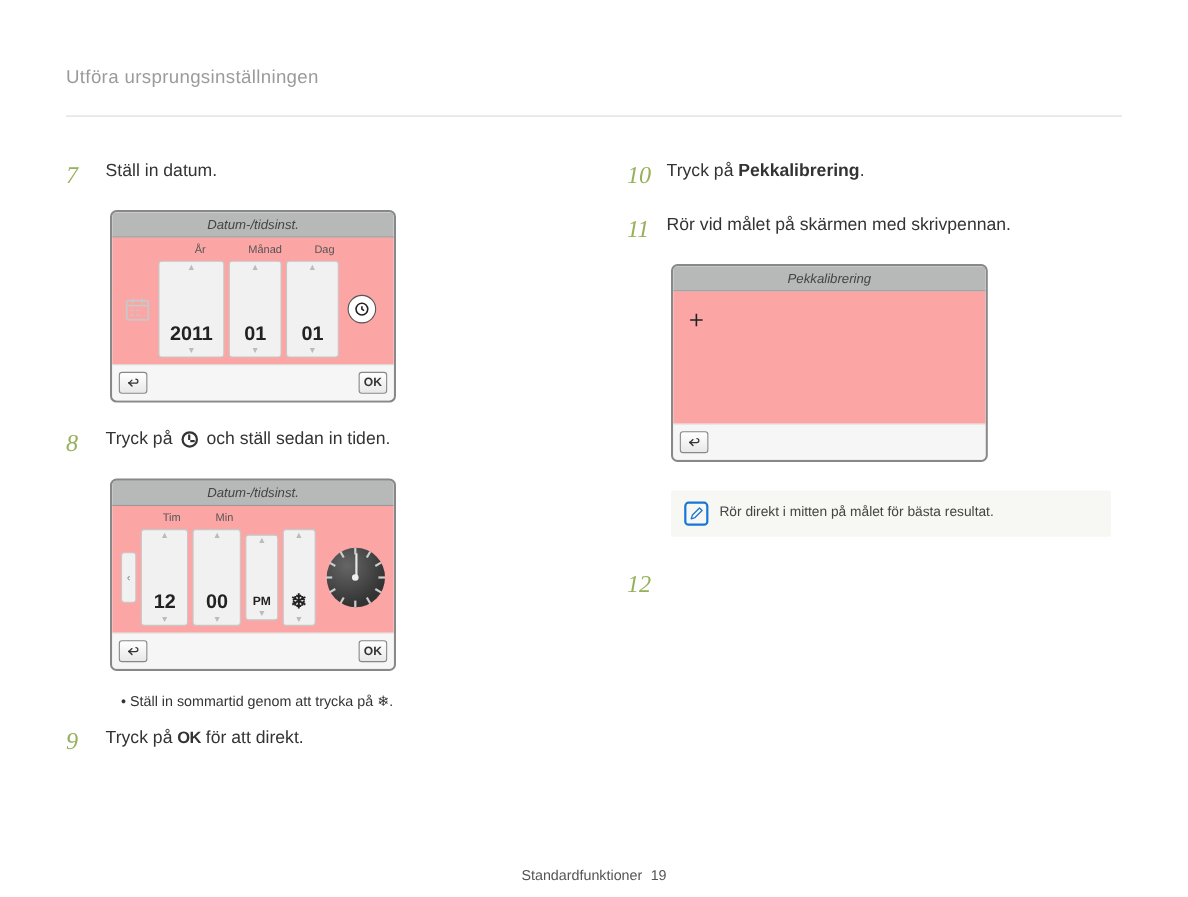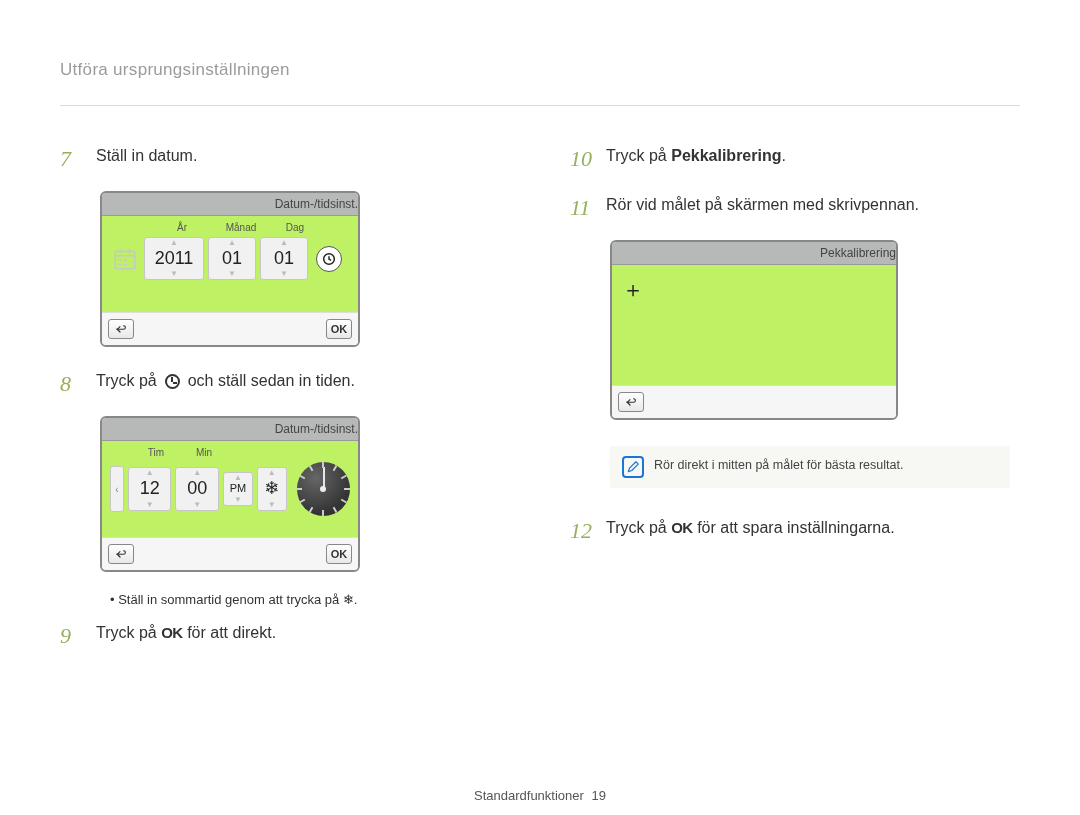--- a/index.html
+++ b/index.html
@@ -88,28 +88,29 @@
     border-radius: 6px;
     margin-left: 40px;
     margin-bottom: 20px;
     overflow: hidden;
     background: #fdfdfd;
   }
   .device-header {
     background: #b7b9b8;
     color: #444;
     font-size: 12px;
-    text-align: right;
+    text-align: center;
     padding: 4px 0;
     border-bottom: 1px solid #999;
+    font-style: italic;
   }
   .device-body {
     position: relative;
     padding: 6px 8px 6px 8px;
-    background: #bef264;
+    background: #fca5a5;
     min-height: 96px;
   }
   .device-footer {
     display: flex;
     justify-content: space-between;
     align-items: center;
     padding: 6px 6px;
     background: #f6f6f6;
     border-top: 1px solid #ddd;
   }
@@ -152,23 +153,24 @@
     background: #f1f1f1;
     border: 1px solid #c7c7c7;
     border-radius: 3px;
     width: 48px;
     padding: 2px 0;
     text-align: center;
   }
   .spinner.year { width: 60px; }
   .spinner .val {
     font-size: 18px;
-    font-weight: 400;
+    font-weight: 700;
     color: #222;
     line-height: 1.4;
+    margin-top: 45px;
   }
   .spinner .arrow {
     height: 6px;
     color: #bbb;
     font-size: 8px;
     line-height: 6px;
   }
   .round-btn {
     width: 26px; height: 26px;
     border: 1.5px solid #555;
@@ -472,25 +474,20 @@
           <path d="M4 20l2-6L17 3l4 4L10 18l-6 2z" stroke-linejoin="round"></path>
         </svg>
       </div>
       <div class="tip-text">Rör direkt i mitten på målet för bästa resultat.</div>
     </div>
 
     <div style="height:26px"></div>
 
     <div class="step">
       <div class="step-num">12</div>
-      <div class="step-text">
-        <span>Tryck på </span>
-        <span class="icon-ok">OK</span>
-        <span> för att spara inställningarna.</span>
-      </div>
     </div>
 
   </div>
 </div>
 
 <div class="footer">
   <span>Standardfunktioner</span>
   <span class="page">19</span>
 </div>
 

